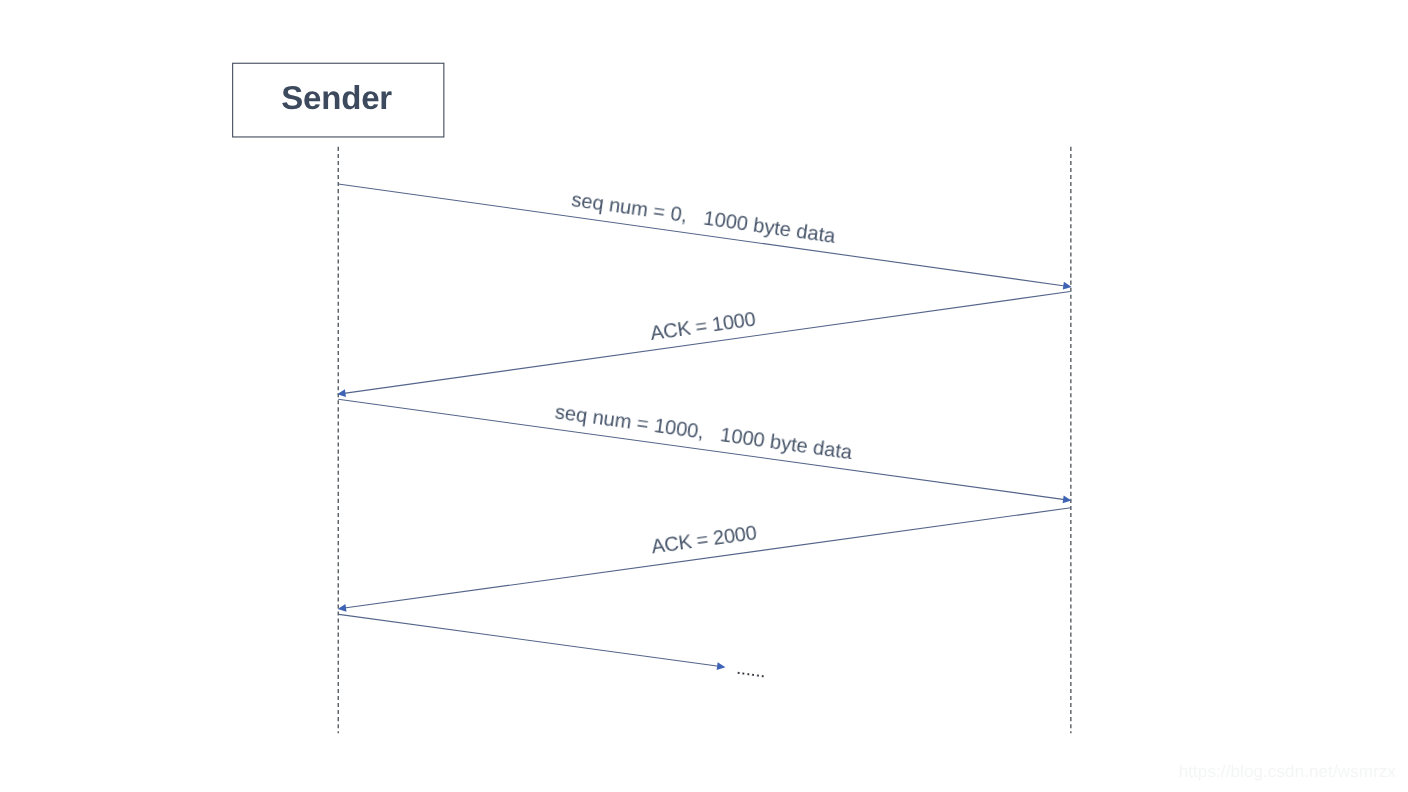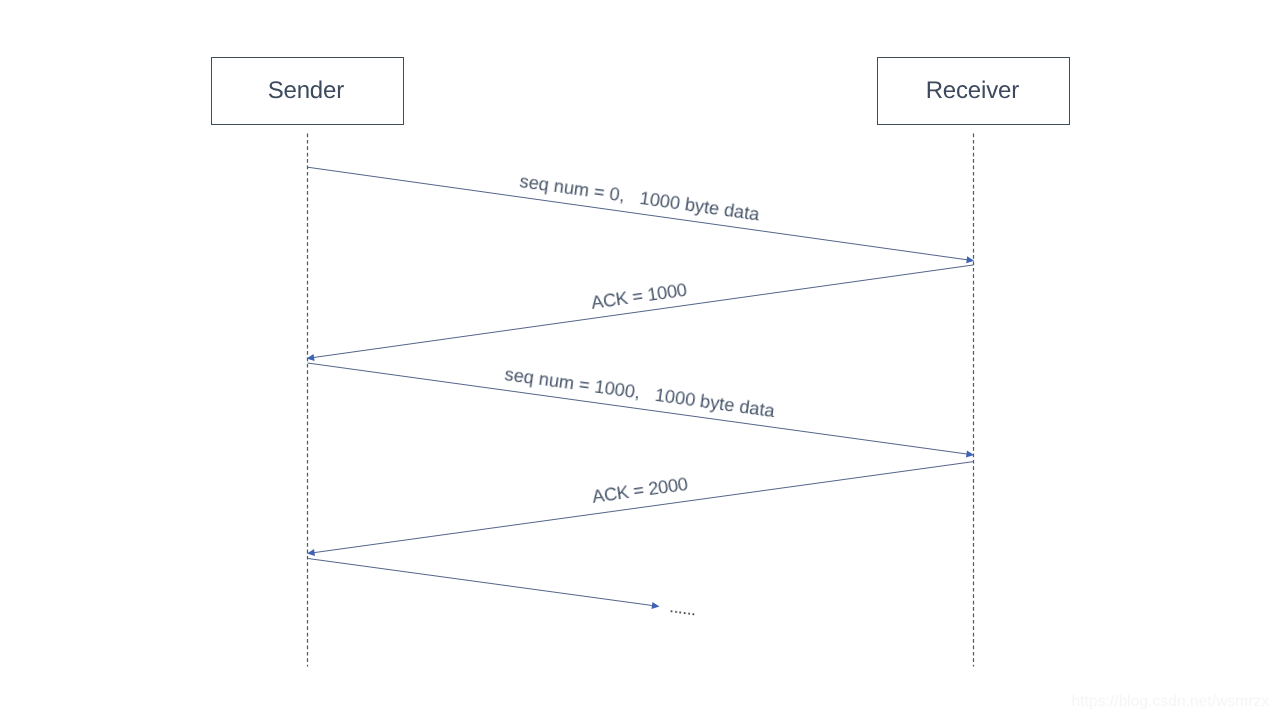--- a/index.html
+++ b/index.html
@@ -4,21 +4,21 @@
 <style>
   html,body{margin:0;padding:0;}
   body{width:1280px;height:720px;background:#ffffff;overflow:hidden;
        font-family:"Liberation Sans",sans-serif;
        -webkit-font-smoothing:antialiased;text-rendering:geometricPrecision;}
   #stage{position:relative;width:1280px;height:720px;}
   svg#diagram{position:absolute;left:0;top:0;width:1280px;height:720px;}
   .nodebox{position:absolute;box-sizing:border-box;border:1.25px solid var(--c-box,#404b5b);
            background:var(--c-bg,#fff);
            display:flex;align-items:center;justify-content:center;}
-  .nodelabel{font-size:24px;color:var(--c-text,#3d4a5e);font-weight:400;letter-spacing:-0.18px;
+  .nodelabel{font-size:30px;color:var(--c-text,#3d4a5e);font-weight:700;letter-spacing:-0.18px;
              transform:translate3d(-1.3px,-0.5px,0);will-change:transform;}
   .alabel{position:absolute;white-space:pre;color:var(--c-label,#47556a);font-size:18.25px;will-change:transform;
           transform-origin:0 0;line-height:1;}
   .alabel.reverse{letter-spacing:-0.28px;}
   .ellipsis{color:var(--c-ellipsis,#2b2f36);letter-spacing:-0.3px;font-size:17px;}
   .watermark{position:absolute;color:var(--c-watermark,#f4f5f5);font-size:15.45px;letter-spacing:.1px;
              transform:translateZ(0);}
 </style>
 </head>
 <body style="background: rgb(255, 255, 255);">
@@ -35,23 +35,20 @@
       <polygon points="974,455 965.985965054439,457.47744705116503 966.9568047477699,450.44413557719685" fill="#3f63b4" shape-rendering="geometricPrecision"></polygon>
       <line x1="973.5" y1="461.6" x2="313.04270422411355" y2="552.7658982916453" stroke="#54648a" stroke-width="1" stroke-linecap="butt"></line>
       <polygon points="307,553.6 314.0431952522301,549.0441355771968 315.01403494556104,556.0774470511651" fill="#3f63b4" shape-rendering="geometricPrecision"></polygon>
       <line x1="308" y1="558.5" x2="653.45609303333" y2="605.6746585081077" stroke="#54648a" stroke-width="1" stroke-linecap="butt"></line>
       <polygon points="659.5,606.5 651.4895647142772,608.9890613759502 652.4502080900862,601.9543499885148" fill="#3f63b4" shape-rendering="geometricPrecision"></polygon>
     </svg>
 
   <div class="nodebox" id="box-sender" style="left: 211px; top: 57px; width: 192.8px; height: 68.4px;">
     <span class="nodelabel">Sender</span>
   </div>
-  <div class="nodebox" id="box-receiver" style="left: 877px; top: 57px; width: 192.8px; height: 68.4px;">
-    <span class="nodelabel">Receiver</span>
-  </div>
 
   <div class="watermark" style="left:1071.5px;top:692.5px;">https://blog.csdn.net/wsmrzx</div>
 
 <div class="alabel" style="left: 520.8px; top: 171.7px; transform: rotate(7.99169deg);">seq num = 0,   1000 byte data</div>
     <div class="alabel reverse" style="left: 590px; top: 294.1px; transform: rotate(-7.98563deg);">ACK = 1000</div>
     <div class="alabel" style="left: 506px; top: 365px; transform: rotate(7.85913deg);">seq num = 1000,   1000 byte data</div>
     <div class="alabel reverse" style="left: 591.3px; top: 488px; transform: rotate(-7.85913deg);">ACK = 2000</div>
     <div class="alabel ellipsis" style="left: 670.5px; top: 597.5px; transform: rotate(7.77608deg);">......</div>
   </div>
 

